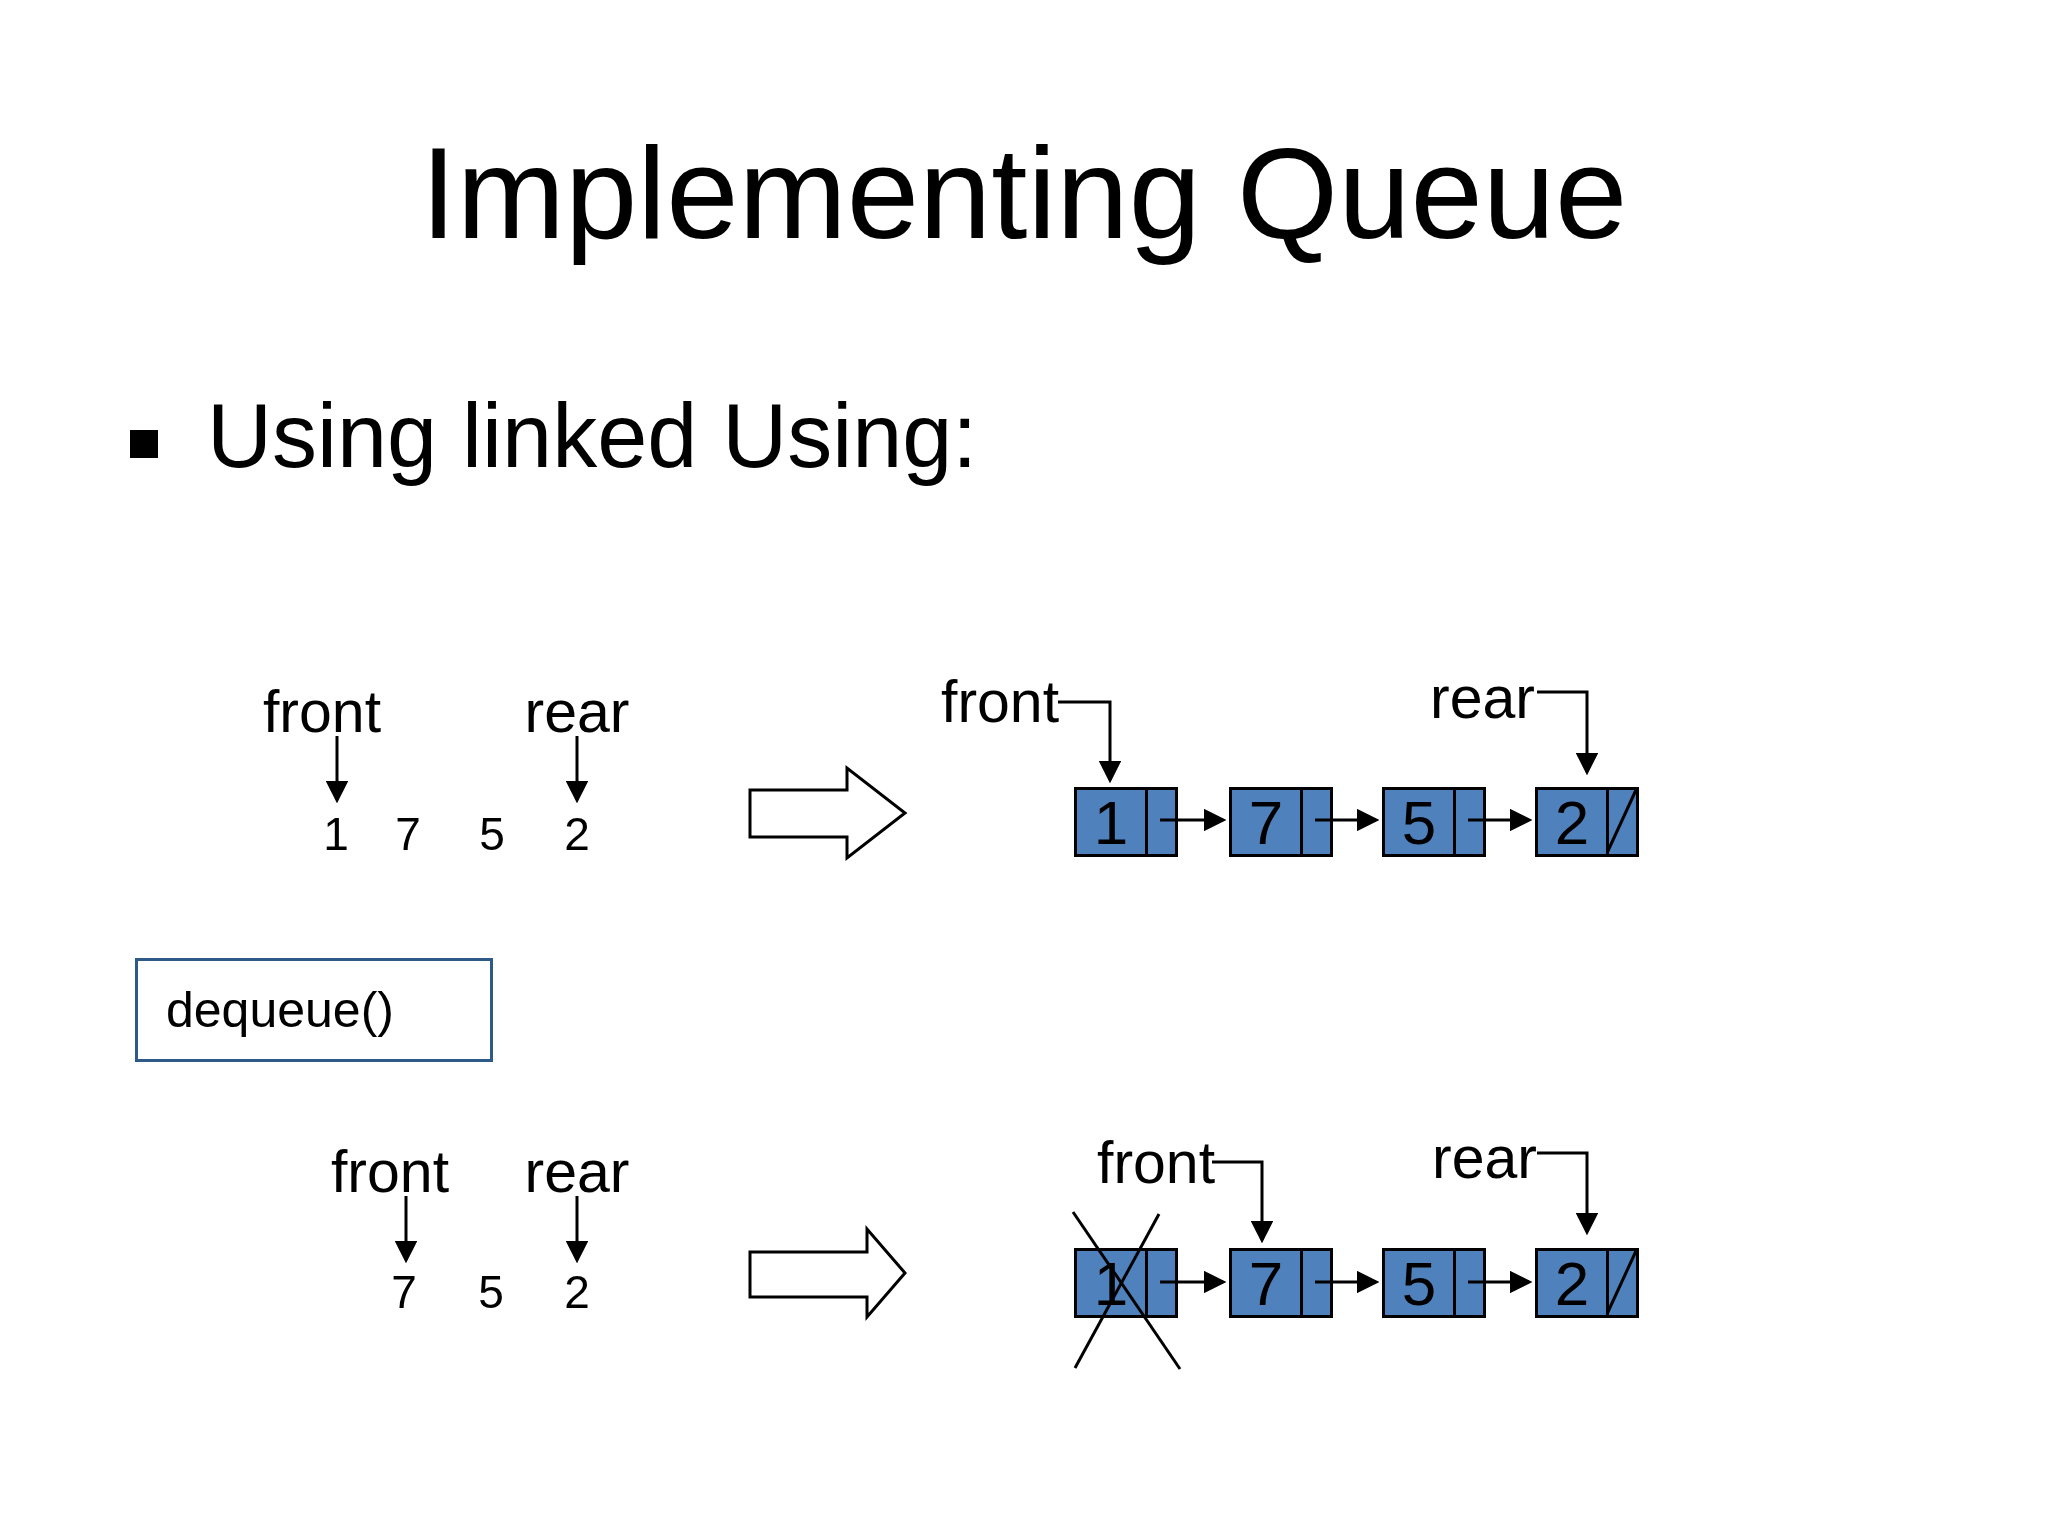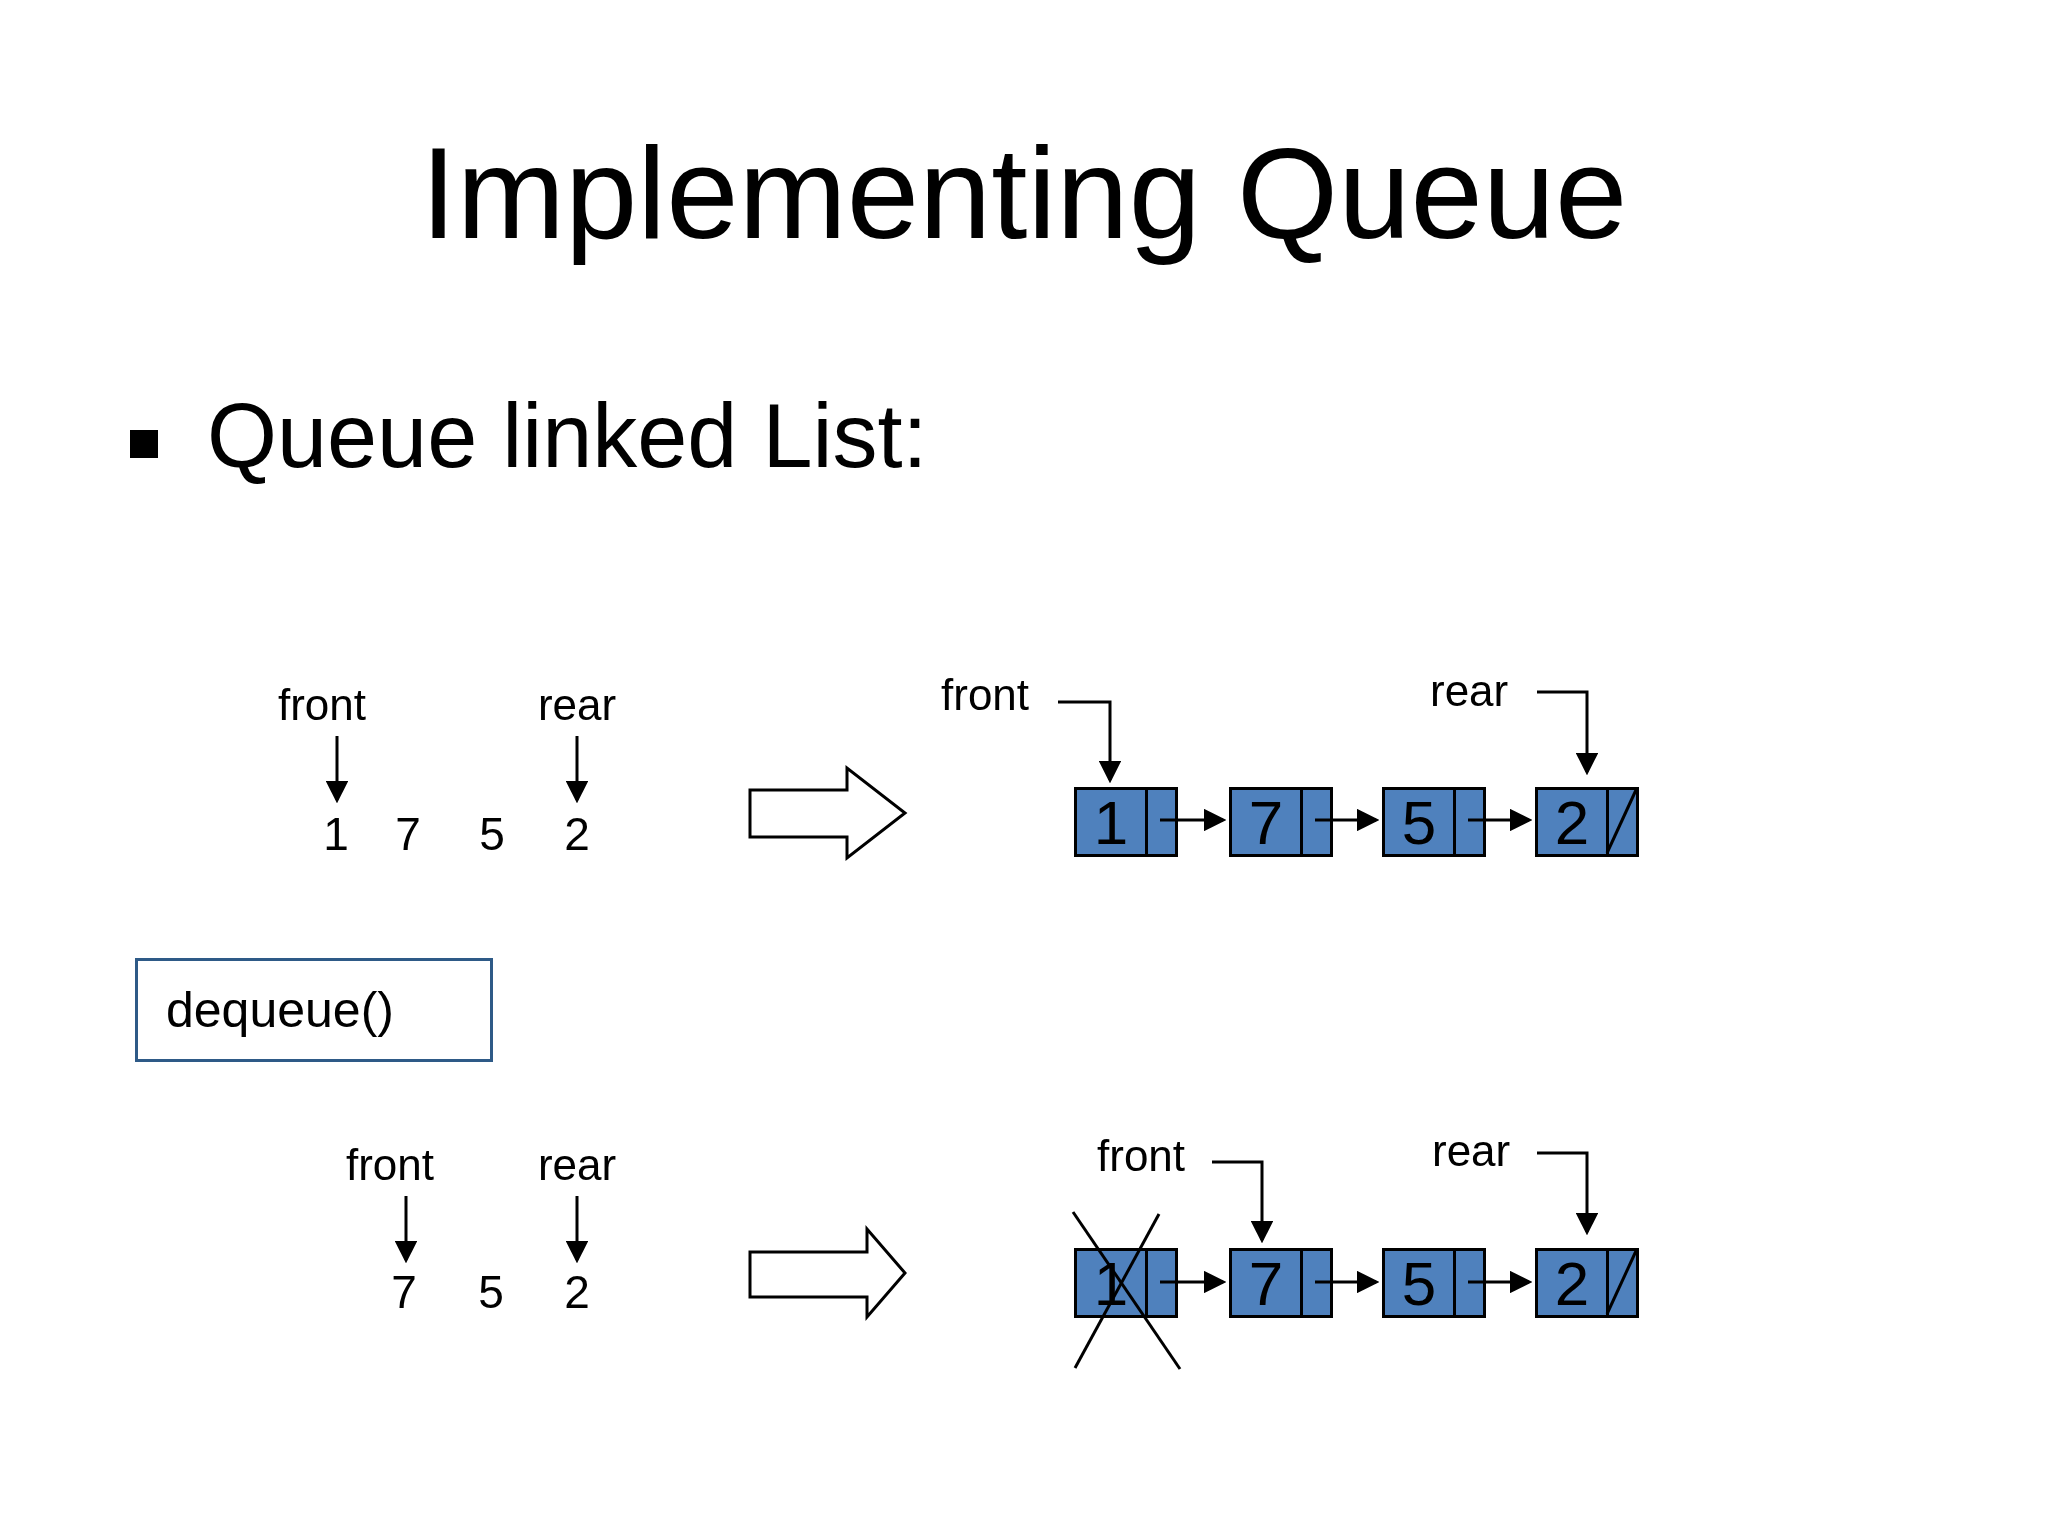--- a/index.html
+++ b/index.html
@@ -19,21 +19,21 @@
     font-size:130px;
   }
   .bullet-marker{
     left:130px;top:410px;width:28px;height:28px;
     background:#000;
   }
   .bullet-text{
     left:207px;top:371px;
     font-size:90px;
   }
-  .lbl48{font-size:44px;}
+  .lbl48{font-size:59px;}
   .num46{font-size:46px;}
   .ctr{transform:translateX(-50%);}
   .op-box{
     left:135px;top:938px;width:358px;height:104px;
     border:3px solid #2E5A87;
     background:#fff;
     box-sizing:border-box;
     display:flex;align-items:center;
     padding-left:28px;
     font-size:50px;
@@ -60,21 +60,21 @@
   svg .ln{stroke:#000;stroke-width:3;fill:none;}
   svg .blockarrow{fill:#fff;stroke:#000;stroke-width:3;stroke-linejoin:miter;}
 </style>
 </head>
 <body>
 
 <div class="slide">
 
   <div class="abs title">Implementing Queue</div>
   <div class="abs bullet-marker"></div>
-  <div class="abs bullet-text">Queue linked List:</div>
+  <div class="abs bullet-text">Using linked Using:</div>
 
   <div class="abs lbl48 ctr" style="left:322px;top:663px;">front</div>
   <div class="abs lbl48 ctr" style="left:577px;top:663px;">rear</div>
   <div class="abs num46 ctr" style="left:336px;top:791px;">1</div>
   <div class="abs num46 ctr" style="left:408px;top:791px;">7</div>
   <div class="abs num46 ctr" style="left:492px;top:791px;">5</div>
   <div class="abs num46 ctr" style="left:577px;top:791px;">2</div>
 
   <div class="abs op-box">
     <span>dequeue()</span>

